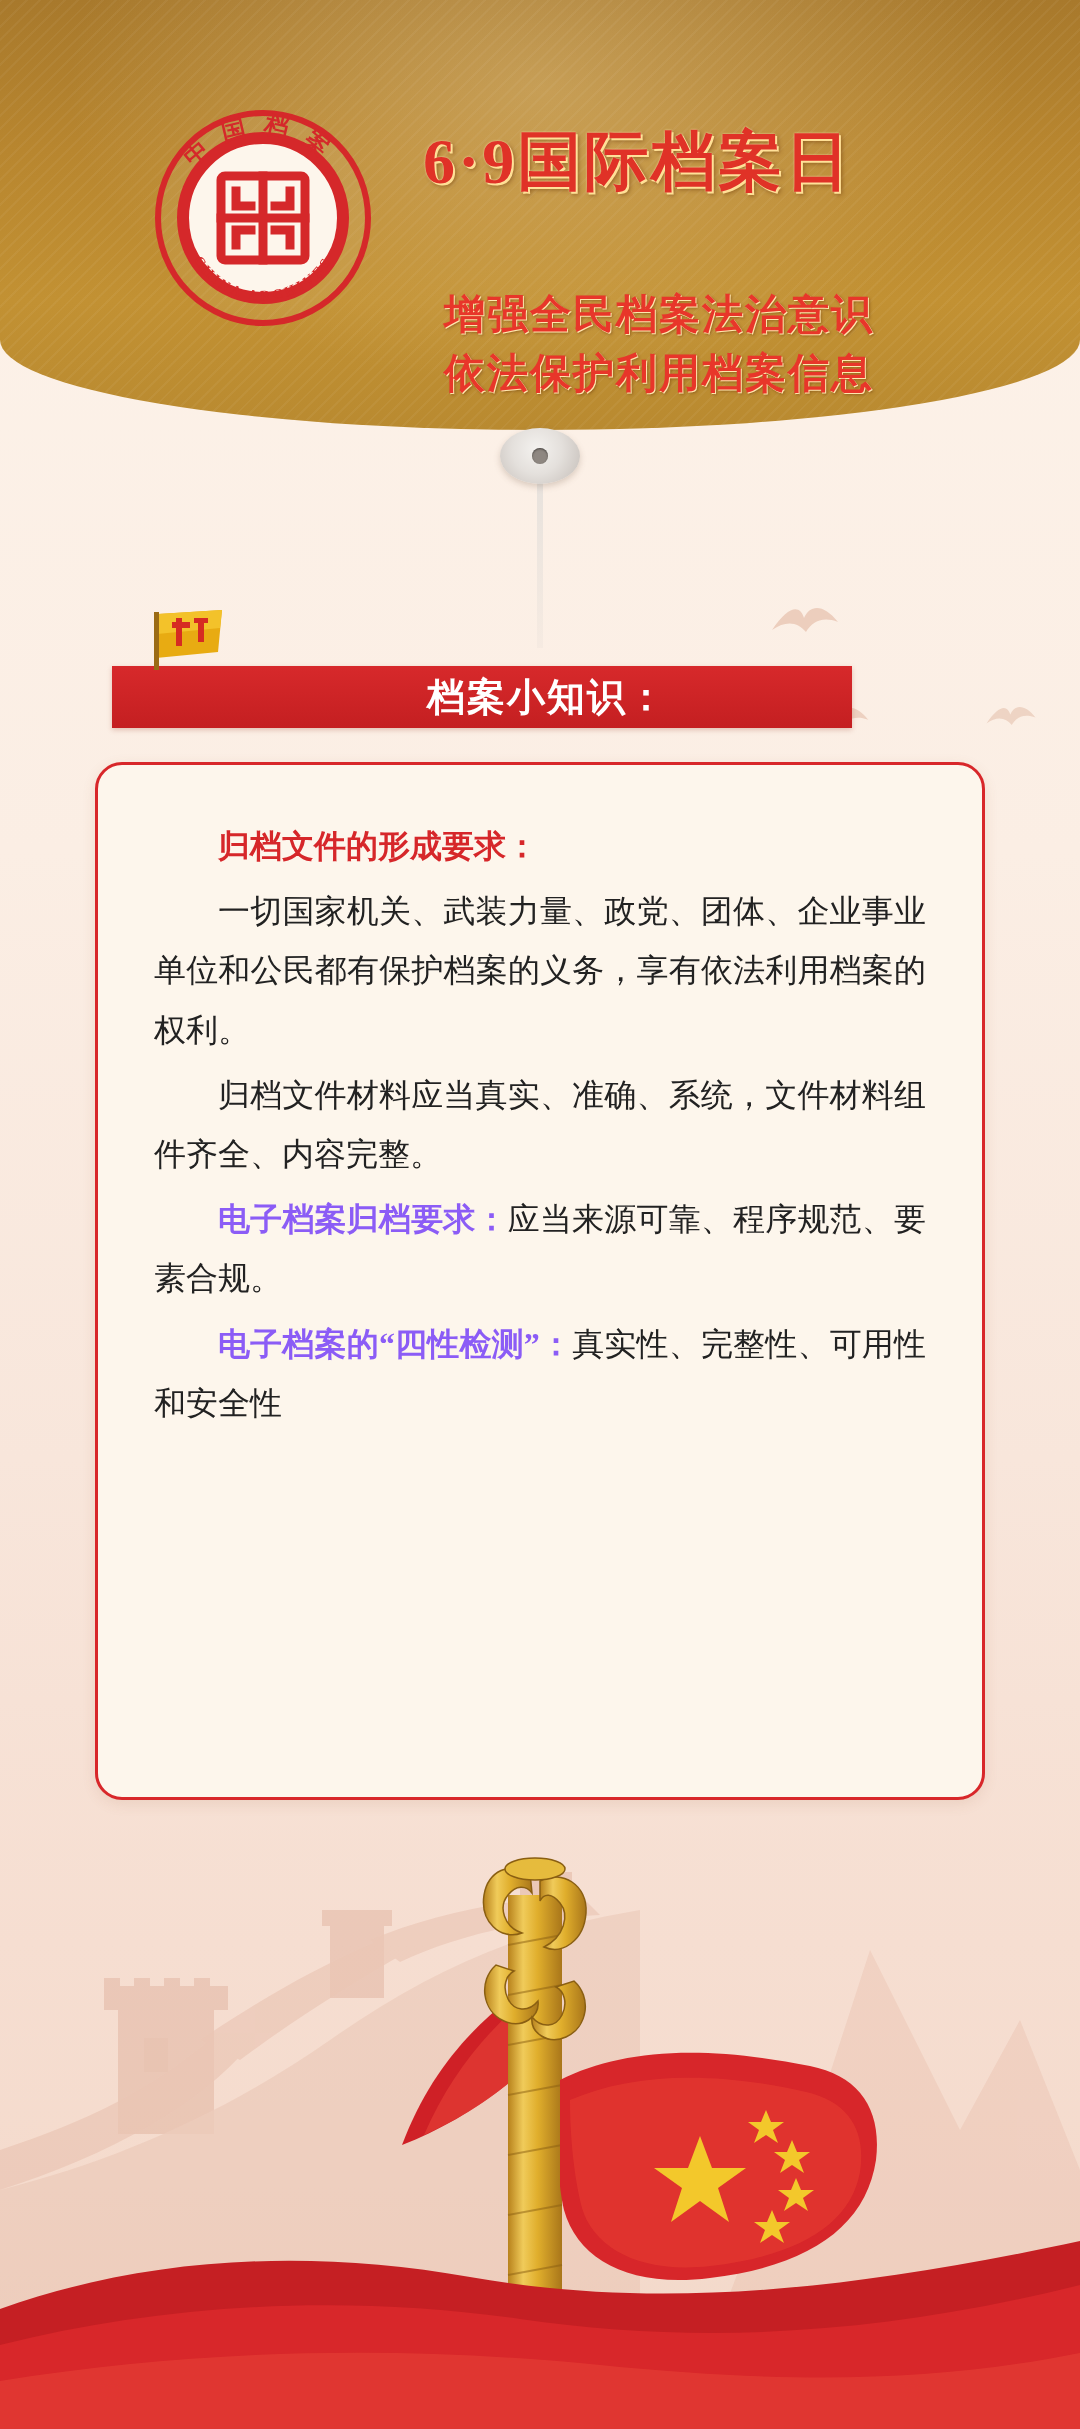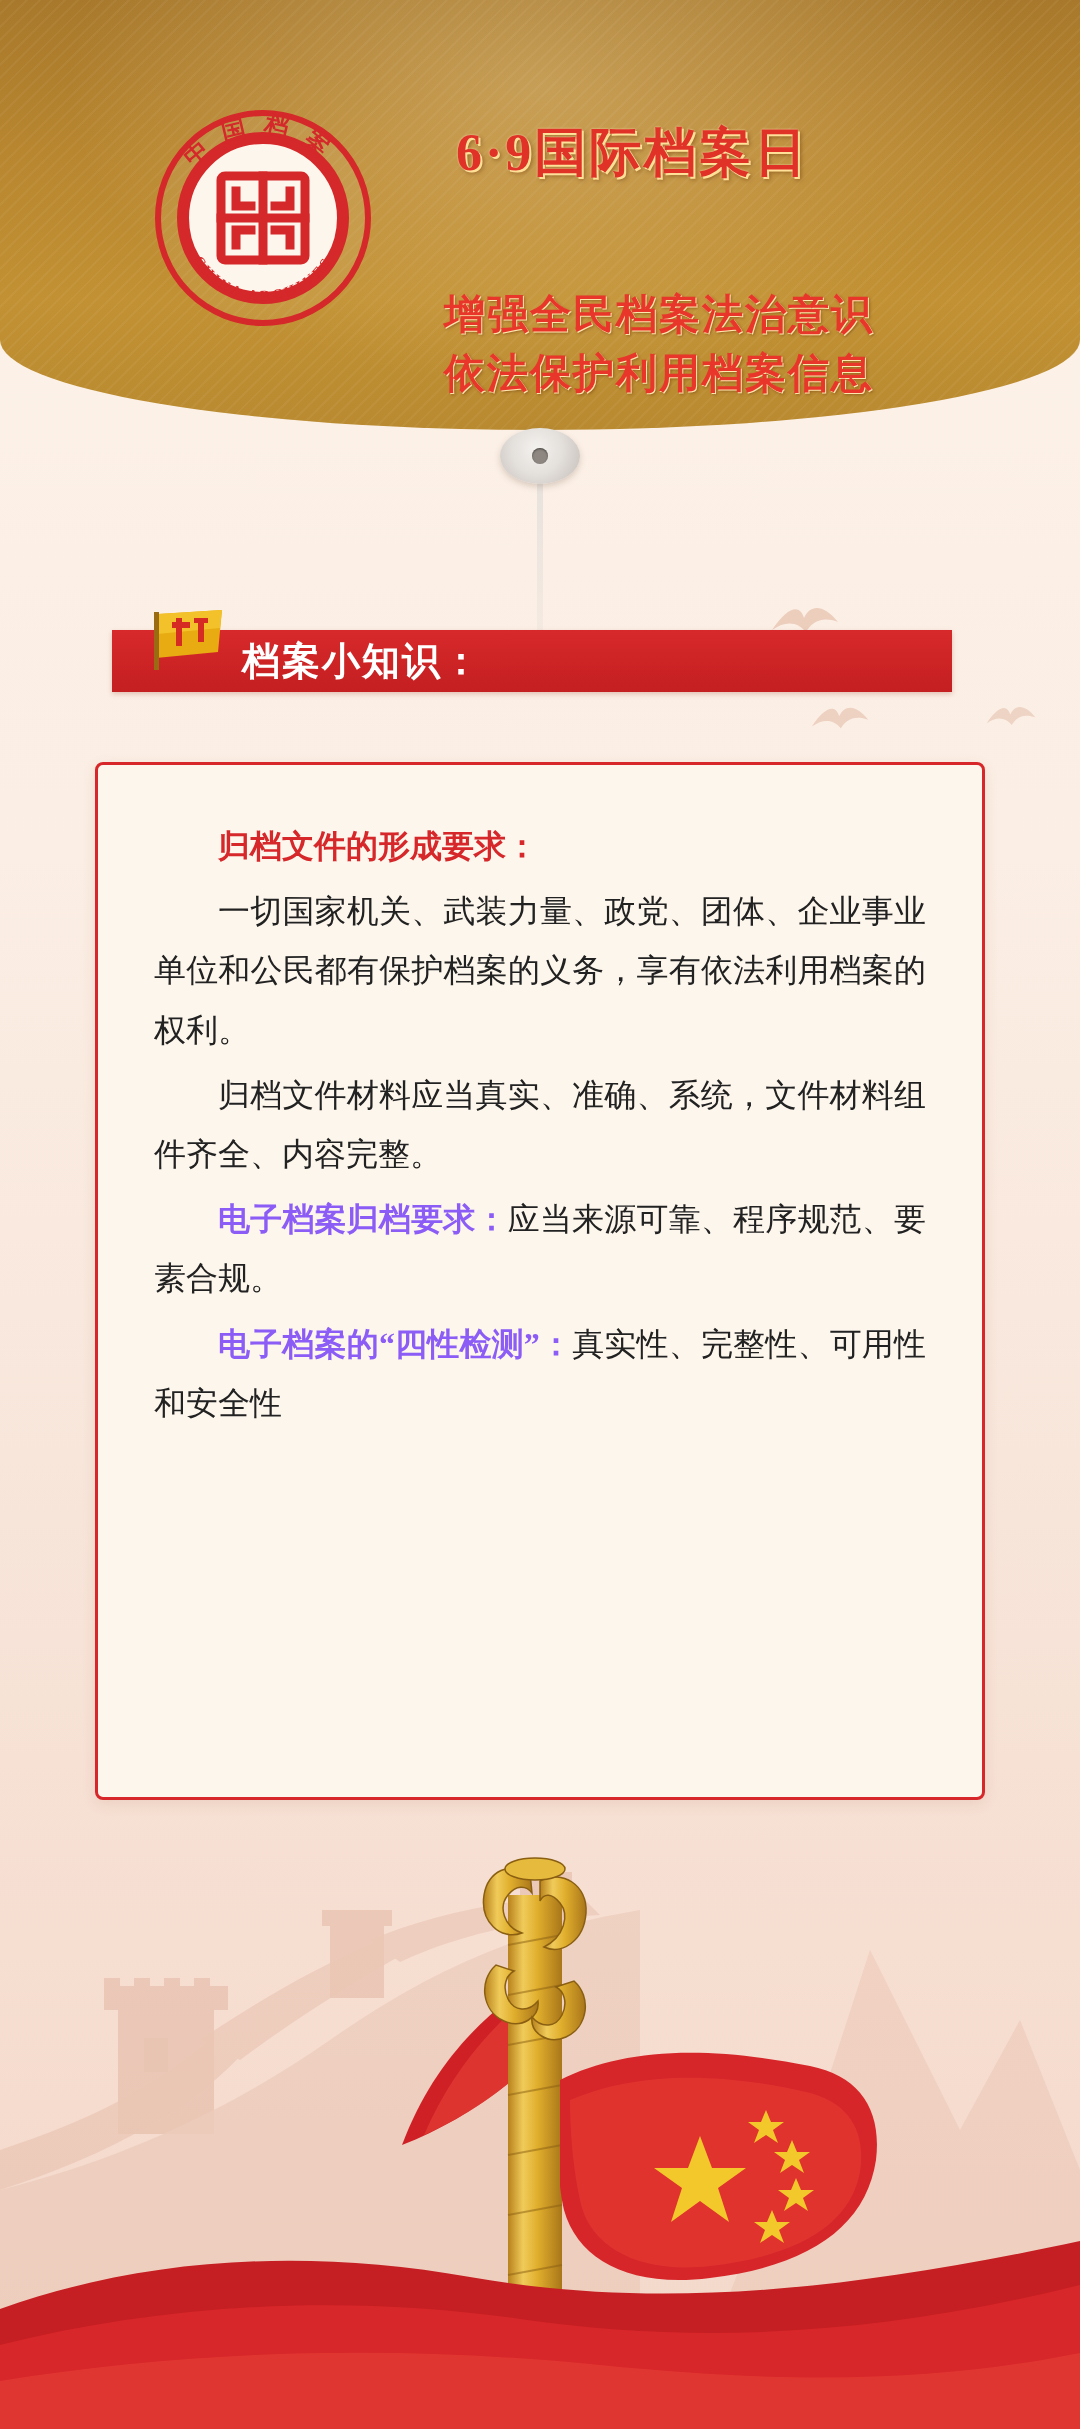--- a/index.html
+++ b/index.html
@@ -81,24 +81,24 @@
   }
   .emblem .arc-text text {
     fill: #d5282a;
     font-family: "Liberation Serif", serif;
     font-weight: bold;
   }
 
   
   .title-main {
     position: absolute;
-    left: 456px;
+    left: 423px;
     top: 118px;
     font-family: "Liberation Serif", serif;
-    font-size: 52px;
+    font-size: 64px;
     font-weight: bold;
     letter-spacing: 3px;
     color: #e03227;
     text-shadow:
       0 0 2px #ffe9b0,
       2px 2px 0 #ffdf93,
       3px 3px 4px rgba(90,40,0,0.45);
     white-space: nowrap;
   }
   .title-sub {
@@ -152,27 +152,28 @@
     position: absolute;
     color: #e9c6b4;
     opacity: 0.75;
   }
   .bird svg { display: block; }
 
   
   .section-bar {
     position: absolute;
     left: 112px;
-    top: 630px;
-    width: 840px;
+    top: 666px;
+    width: 740px;
     height: 62px;
     background: linear-gradient(180deg, #d7292b 0%, #c41f21 100%);
     display: flex;
     align-items: center;
     box-shadow: 0 2px 5px rgba(150,50,30,0.25);
+    justify-content: center;
   }
   .section-bar-title {
     font-family: "Liberation Serif", serif;
     font-size: 38px;
     font-weight: bold;
     color: #ffffff;
     letter-spacing: 2px;
     margin-left: 130px;
   }
   .party-flag {
@@ -187,21 +188,21 @@
   
   .content-card {
     position: absolute;
     left: 95px;
     top: 762px;
     width: 890px;
     height: 1038px;
     box-sizing: border-box;
     background: #fdf6ec;
     border: 3px solid #d8272a;
-    border-radius: 8px;
+    border-radius: 27px;
     box-shadow: 0 4px 14px rgba(160,90,60,0.12);
     padding: 52px 56px 0 56px;
   }
   .para {
     font-family: "Liberation Serif", serif;
     font-size: 32px;
     line-height: 1.85;
     color: #222222;
     text-indent: 2em;
     margin: 0 0 6px 0;

